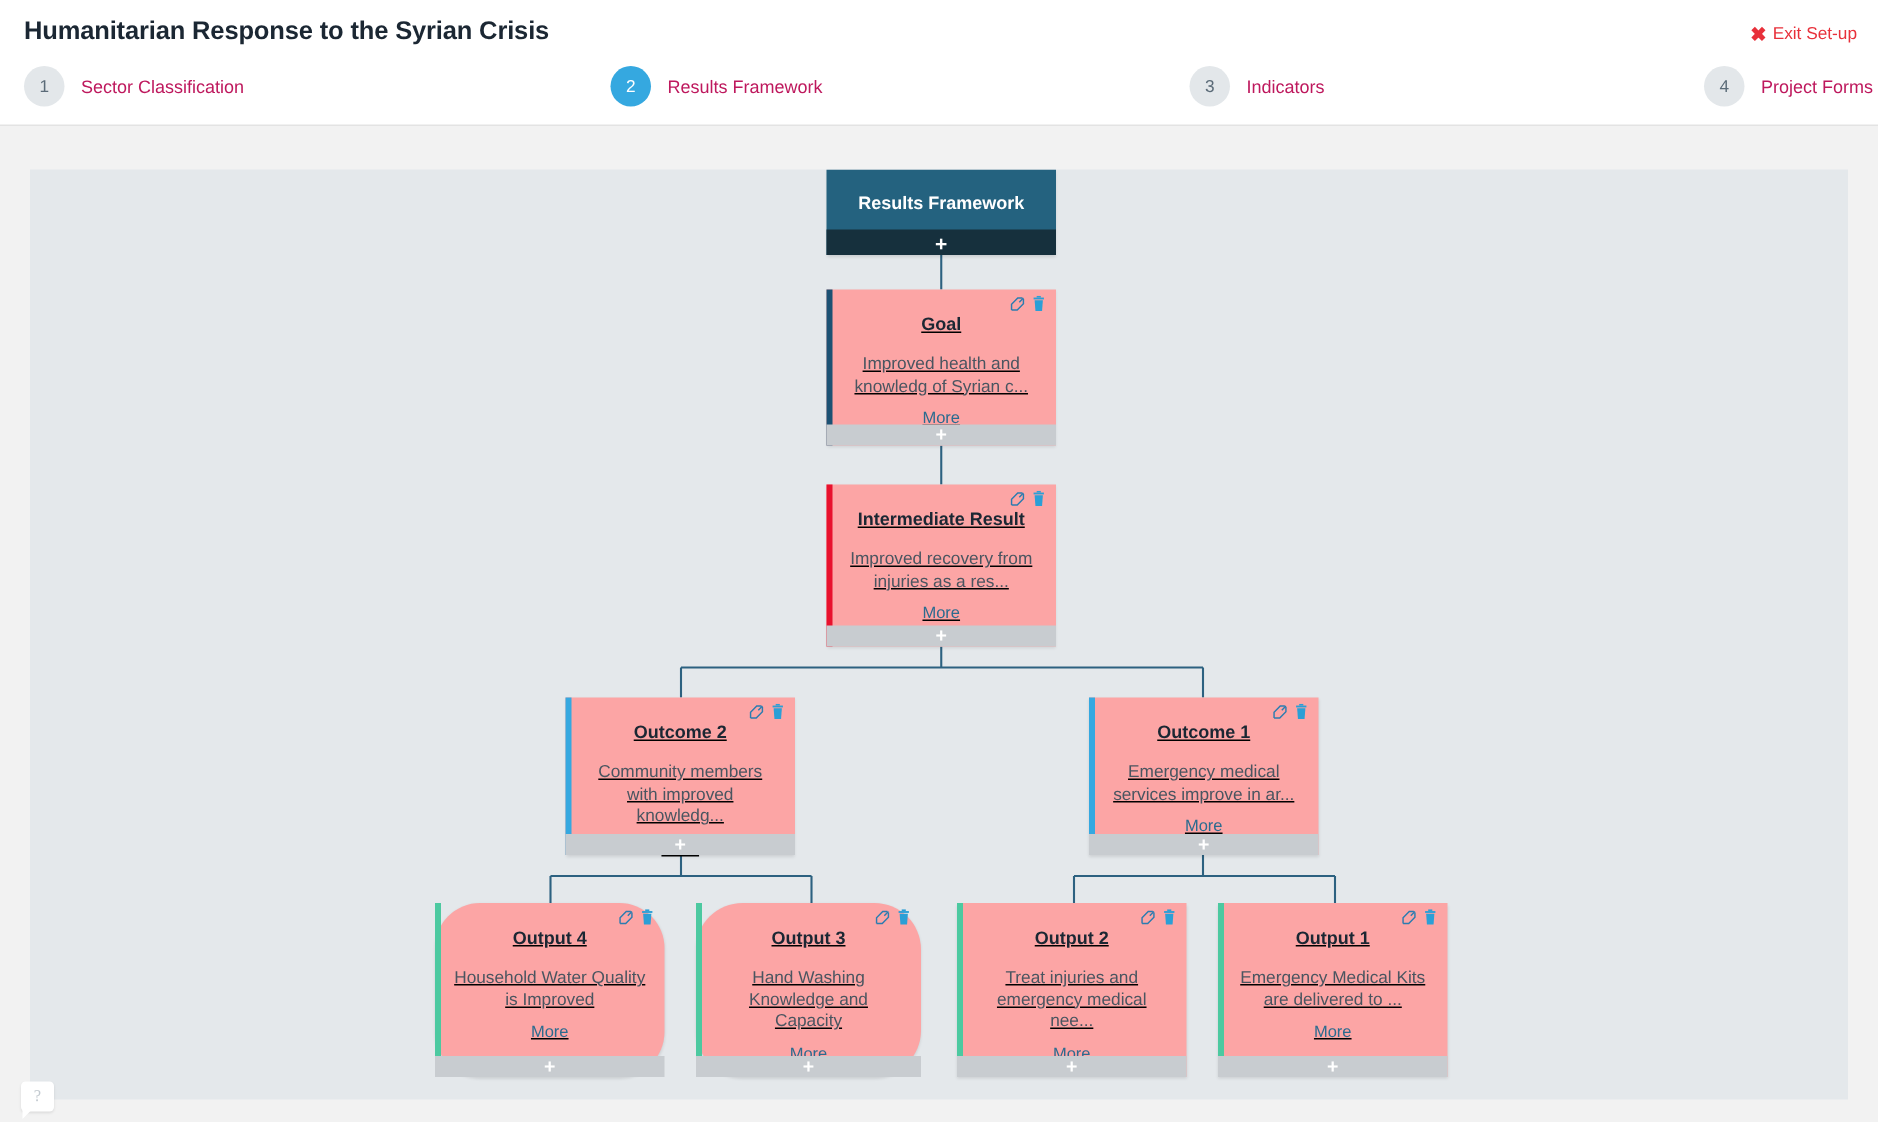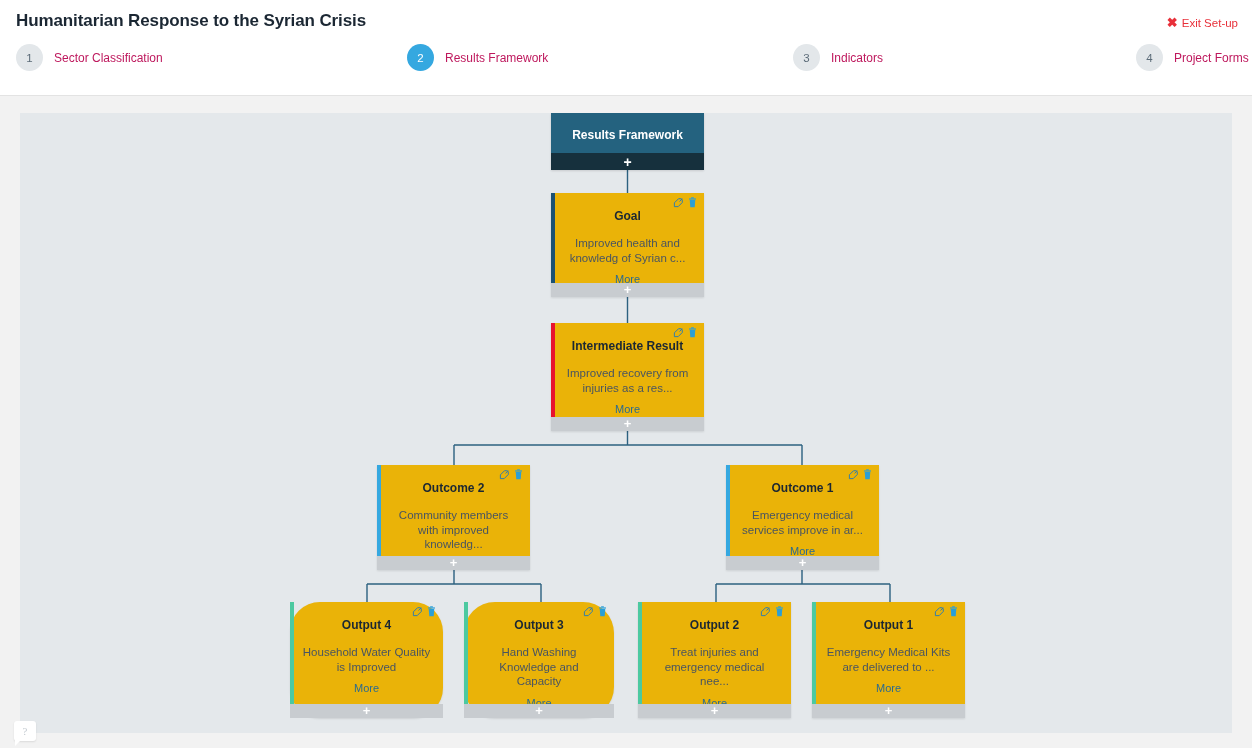--- a/index.html
+++ b/index.html
@@ -11,21 +11,21 @@
     background: #f2f2f2;
     font-family: "Liberation Sans", sans-serif;
     -webkit-font-smoothing: antialiased;
   }
 
   
   .topbar {
     position: absolute;
     left: 0; top: 0;
     width: 1252px;
-    height: 96px;
+    height: 84px;
     background: #ffffff;
     border-bottom: 1px solid #e3e3e3;
   }
 
   .page-title {
     position: absolute;
     left: 16px; top: 11px;
     font-size: 17px;
     font-weight: bold;
     color: #1b2733;
@@ -103,22 +103,23 @@
     position: absolute;
     left: 0; top: 0;
     width: 1212px;
     height: 620px;
     pointer-events: none;
   }
 
   
   .node {
     position: absolute;
-    background: #eab308;
+    background: #fca5a5;
     box-shadow: 0 1px 2px rgba(0,0,0,0.10);
+    text-decoration: underline;
   }
   .node-accent {
     position: absolute;
     left: 0; top: 0;
     width: 4px;
     height: 100%;
   }
   .node-body {
     position: relative;
     padding: 10px 12px 8px 12px;

